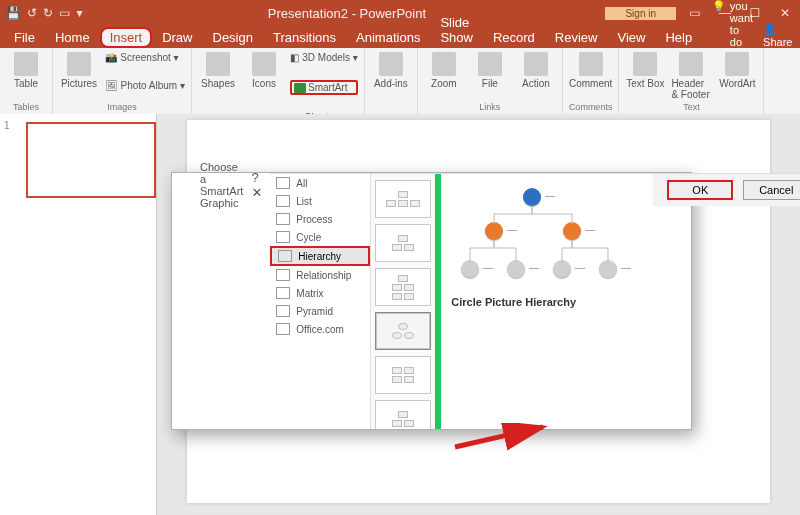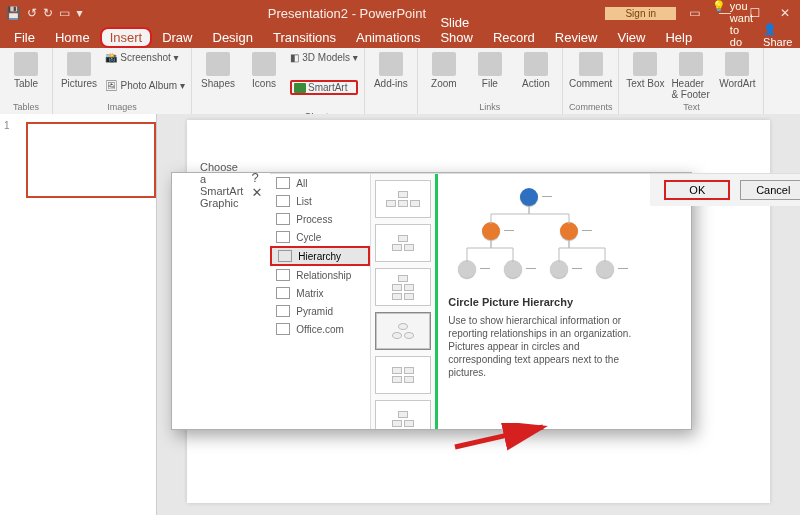--- a/index.html
+++ b/index.html
@@ -56,21 +56,21 @@
   .cat { display:flex; align-items:center; gap:6px; height:18px; padding:0 6px; font-size:10px; color:#555;}
   .cat .ci { width:12px; height:10px; display:inline-block; border:1px solid #999;}
   .cat.sel { background:#e6e6e6; border:2px solid #d62020; height:16px; color:#000;}
   .gallery { flex:1; background:#fafafa; padding:6px 4px; display:flex; flex-wrap:wrap; align-content:flex-start; gap:6px; overflow:hidden;}
   .gitem { width:54px; height:36px; background:#fff; border:1px solid #c8c8c8; display:flex; align-items:center; justify-content:center;}
   .gitem.sel { border:1px solid #888; background:#f5f5f5; box-shadow:inset 0 0 0 1px #c5c5c5;}
   .gitem.blue div { background:#3f6fb5 !important; border-color:#2f5a9a !important;}
   .mini { display:flex; flex-direction:column; gap:2px; align-items:center;}
   .mini .row { display:flex; gap:2px;}
   .mini .b { width:8px; height:5px; background:#eee; border:1px solid #bbb;}
-  .preview { width:192px; border-left:3px solid #22c55e; padding:10px; font-size:10px; color:#555;}
+  .preview { width:192px; border-left:6px solid #22c55e; padding:10px; font-size:10px; color:#555;}
   .pv-canvas { height:104px; position:relative; margin-bottom:8px;}
   .node { position:absolute; width:18px; height:18px; border-radius:50%; box-shadow:0 1px 1px rgba(0,0,0,.3);}
   .dash { position:absolute; width:10px; height:0; border-top:1px solid #aaa;}
   .pv-title { font-weight:bold; font-size:11px; color:#333;}
   .pv-desc { margin-top:6px; line-height:1.3;}
   .dlg-foot { height:32px; display:flex; align-items:center; justify-content:flex-end; gap:10px; padding:0 14px; background:#f3f3f3; border-top:1px solid #ddd;}
   .btn { width:66px; height:20px; font-size:11px; border:1px solid #9a9a9a; background:#eee;}
   .btn.ok { border:2px solid #d62020;}
   .arrow { position:absolute; left:447px; top:423px; pointer-events:none;}
 </style>
@@ -445,21 +445,20 @@
         <svg width="172" height="100" style="position:absolute;left:0;top:0">
           <polyline points="81,22 81,30 43,30 43,40" fill="none" stroke="#bbb"></polyline>
           <polyline points="81,22 81,30 121,30 121,40" fill="none" stroke="#bbb"></polyline>
           <polyline points="43,56 43,64 19,64 19,78" fill="none" stroke="#bbb"></polyline>
           <polyline points="43,56 43,64 65,64 65,78" fill="none" stroke="#bbb"></polyline>
           <polyline points="121,56 121,64 111,64 111,78" fill="none" stroke="#bbb"></polyline>
           <polyline points="121,56 121,64 157,64 157,78" fill="none" stroke="#bbb"></polyline>
         </svg>
       </div>
       <div class="pv-title">Circle Picture Hierarchy</div>
-      <div class="pv-desc">Use to show hierarchical information or reporting relationships in an organization. Pictures appear in circles and corresponding text appears next to the pictures.</div>
     </div>
   </div>
   <div class="dlg-foot">
     <button class="btn ok">OK</button>
     <button class="btn">Cancel</button>
   </div>
 </div>
 
 <svg class="arrow" width="110" height="30">
   <defs>

